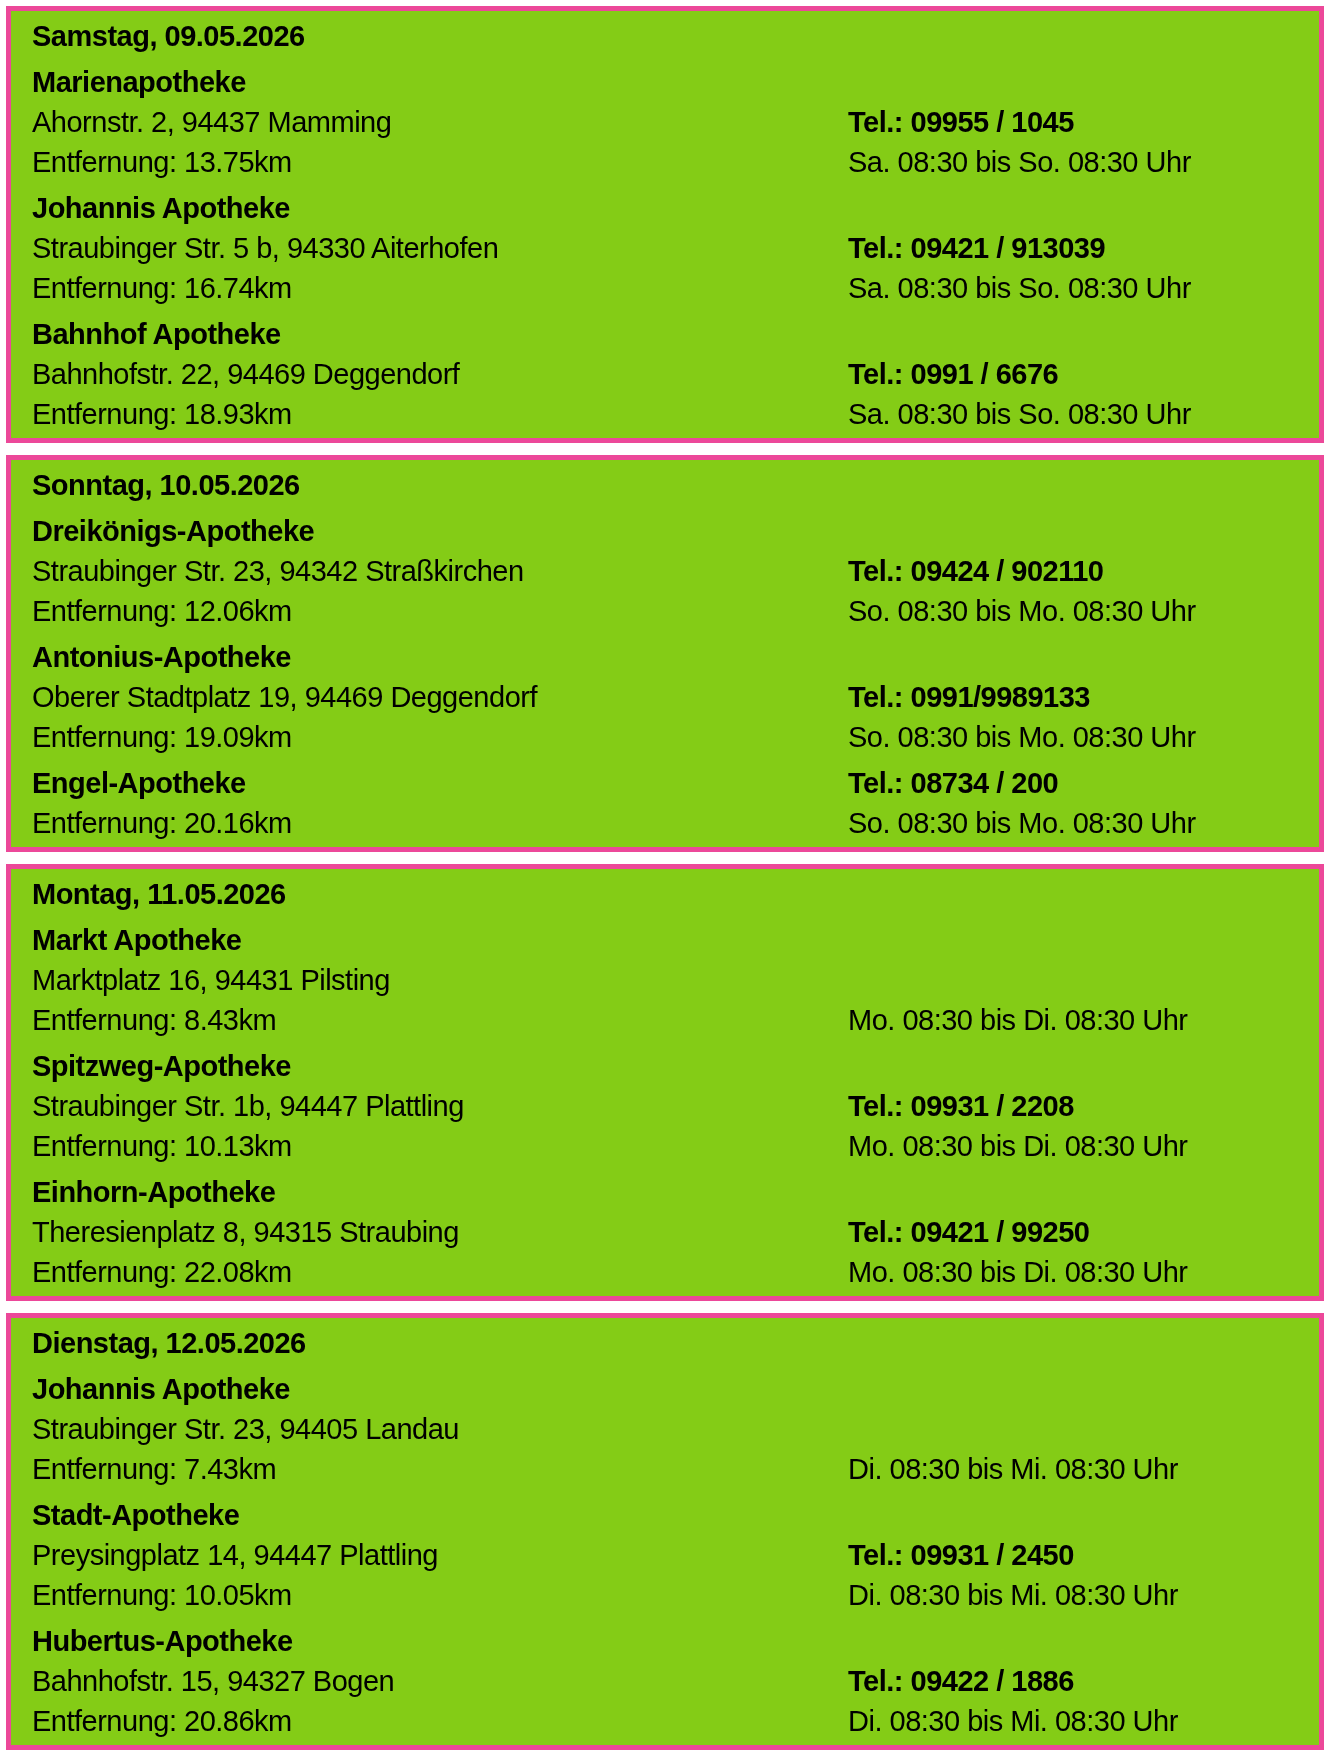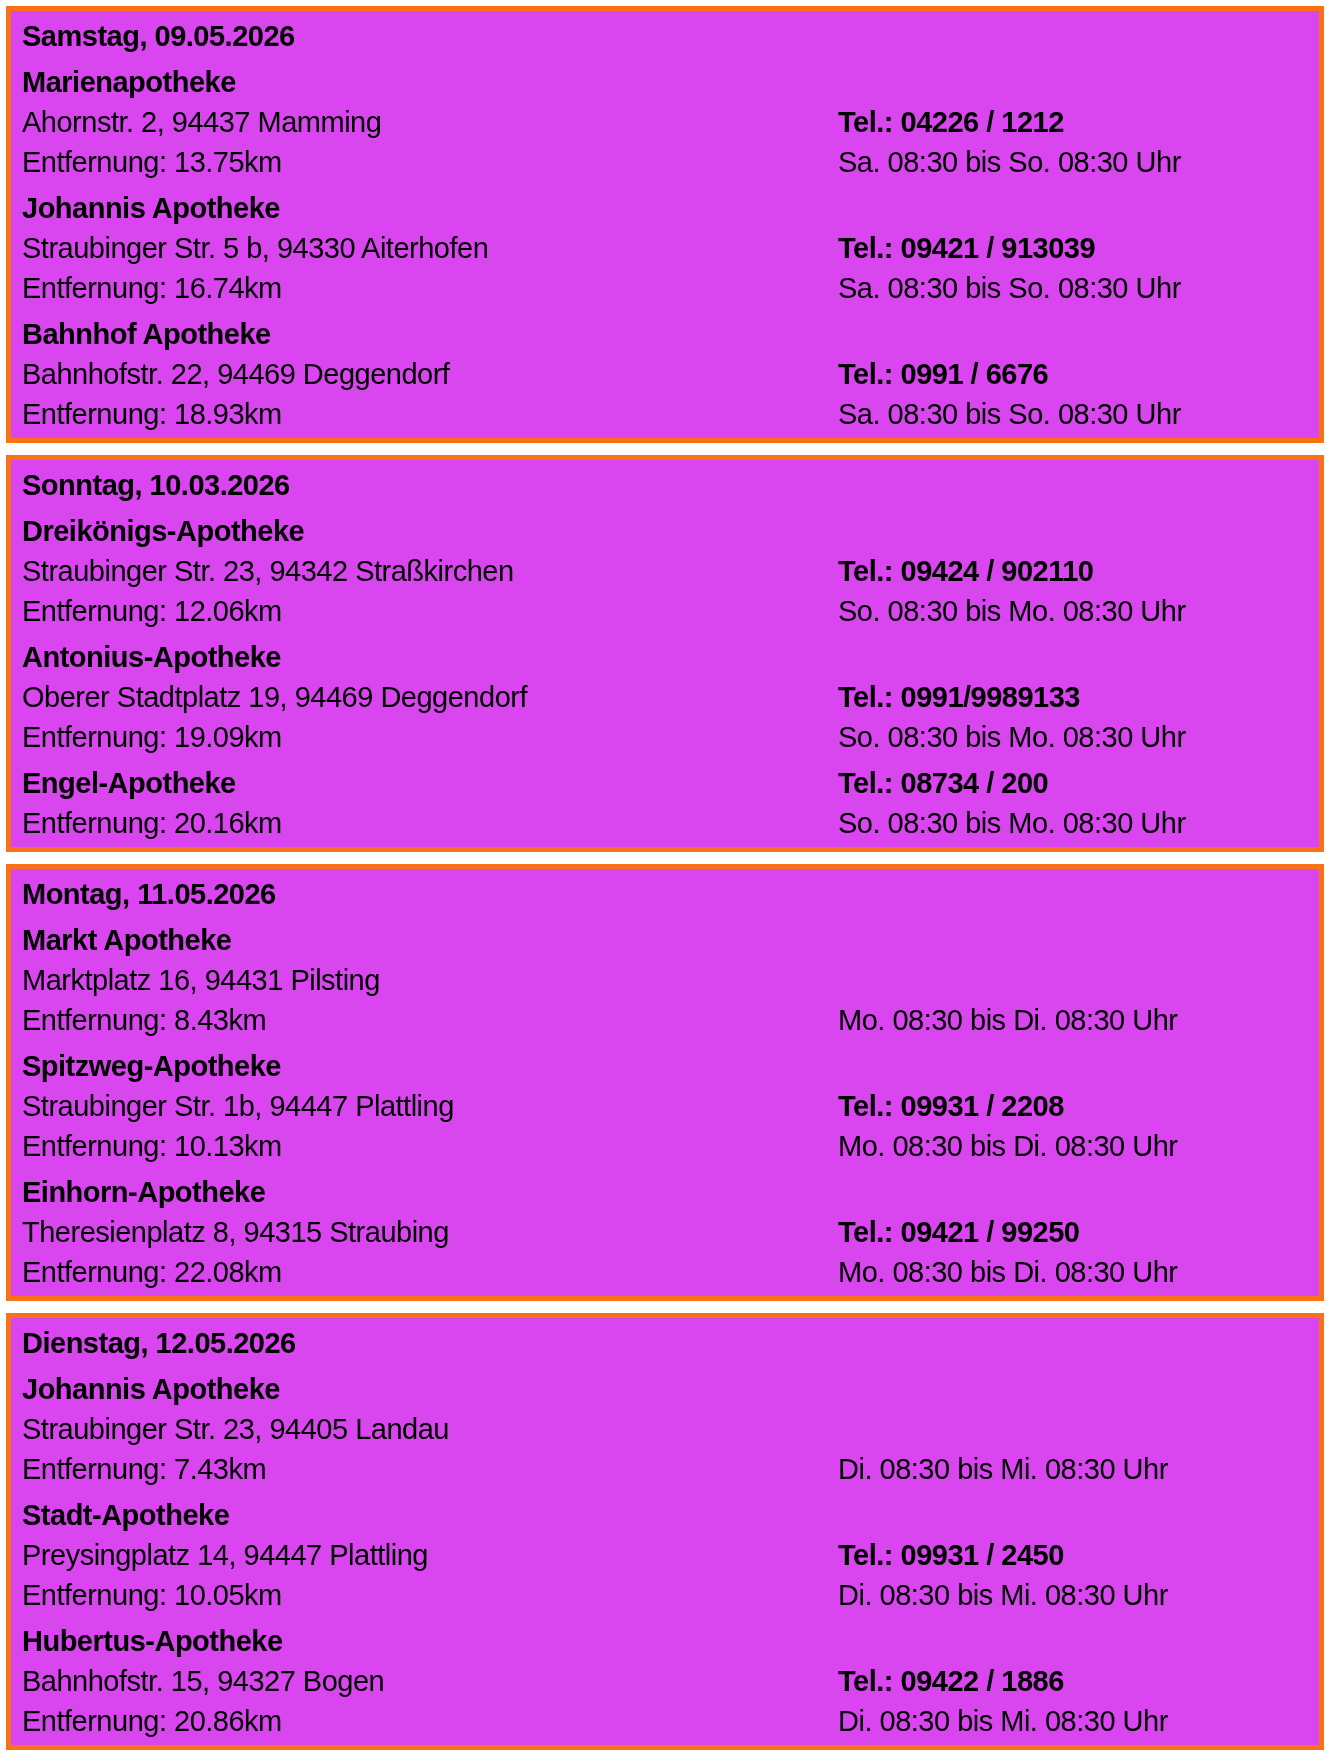--- a/index.html
+++ b/index.html
@@ -10,25 +10,25 @@
     padding: 6px 6px 5px 6px;
     background: #ffffff;
     color: #000000;
     font-family: "Liberation Sans", sans-serif;
     font-size: 29px;
     line-height: 40px;
     letter-spacing: -0.5px;
     overflow: hidden;
   }
   .day-section {
-    border: 5px solid #f97316;
+    border: 5px solid #ec4899;
     box-sizing: border-box;
-    padding: 5px 12px 4px 11px;
+    padding: 5px 12px 4px 21px;
     margin-bottom: 12px;
-    background: #d946ef;
+    background: #84cc16;
   }
   .day-section:last-child { margin-bottom: 0; }
   .day-heading {
     font-weight: bold;
   }
   .entry {
     display: flex;
     align-items: flex-end;
     margin-top: 6px;
   }
@@ -50,21 +50,21 @@
 
 <div class="day-section">
   <div class="day-heading">Samstag, 09.05.2026</div>
   <div class="entry">
     <div class="col-left">
       <div class="pharmacy-name">Marienapotheke</div>
       <div class="pharmacy-address">Ahornstr. 2, 94437 Mamming</div>
       <div class="pharmacy-distance">Entfernung: 13.75km</div>
     </div>
     <div class="col-right">
-      <div class="pharmacy-phone">Tel.: 04226 / 1212</div>
+      <div class="pharmacy-phone">Tel.: 09955 / 1045</div>
       <div class="pharmacy-hours">Sa. 08:30 bis So. 08:30 Uhr</div>
     </div>
   </div>
   <div class="entry">
     <div class="col-left">
       <div class="pharmacy-name">Johannis Apotheke</div>
       <div class="pharmacy-address">Straubinger Str. 5 b, 94330 Aiterhofen</div>
       <div class="pharmacy-distance">Entfernung: 16.74km</div>
     </div>
     <div class="col-right">
@@ -79,21 +79,21 @@
       <div class="pharmacy-distance">Entfernung: 18.93km</div>
     </div>
     <div class="col-right">
       <div class="pharmacy-phone">Tel.: 0991 / 6676</div>
       <div class="pharmacy-hours">Sa. 08:30 bis So. 08:30 Uhr</div>
     </div>
   </div>
 </div>
 
 <div class="day-section">
-  <div class="day-heading">Sonntag, 10.03.2026</div>
+  <div class="day-heading">Sonntag, 10.05.2026</div>
   <div class="entry">
     <div class="col-left">
       <div class="pharmacy-name">Dreikönigs-Apotheke</div>
       <div class="pharmacy-address">Straubinger Str. 23, 94342 Straßkirchen</div>
       <div class="pharmacy-distance">Entfernung: 12.06km</div>
     </div>
     <div class="col-right">
       <div class="pharmacy-phone">Tel.: 09424 / 902110</div>
       <div class="pharmacy-hours">So. 08:30 bis Mo. 08:30 Uhr</div>
     </div>

